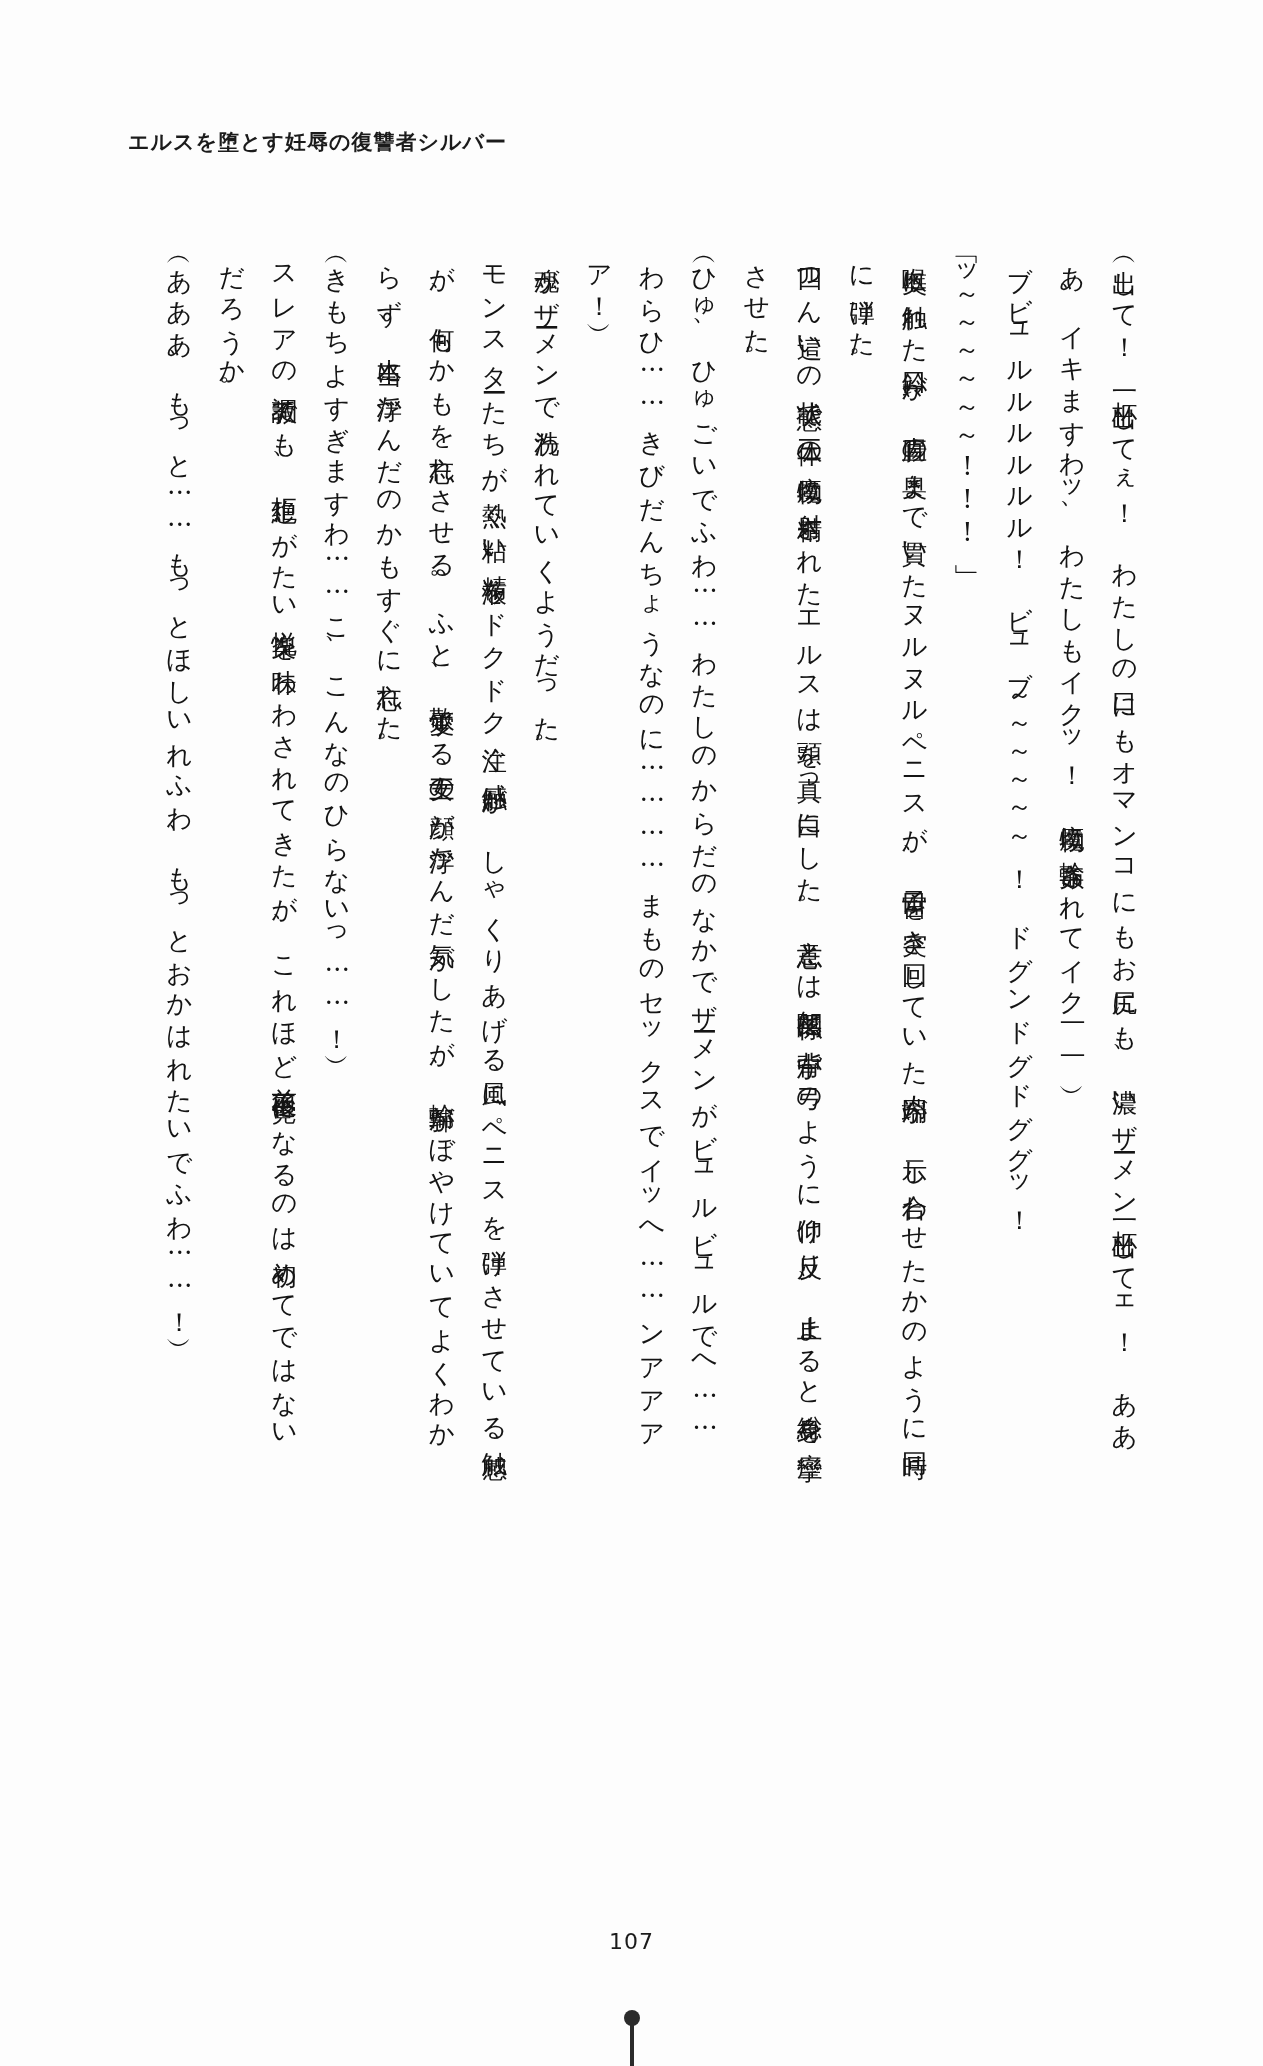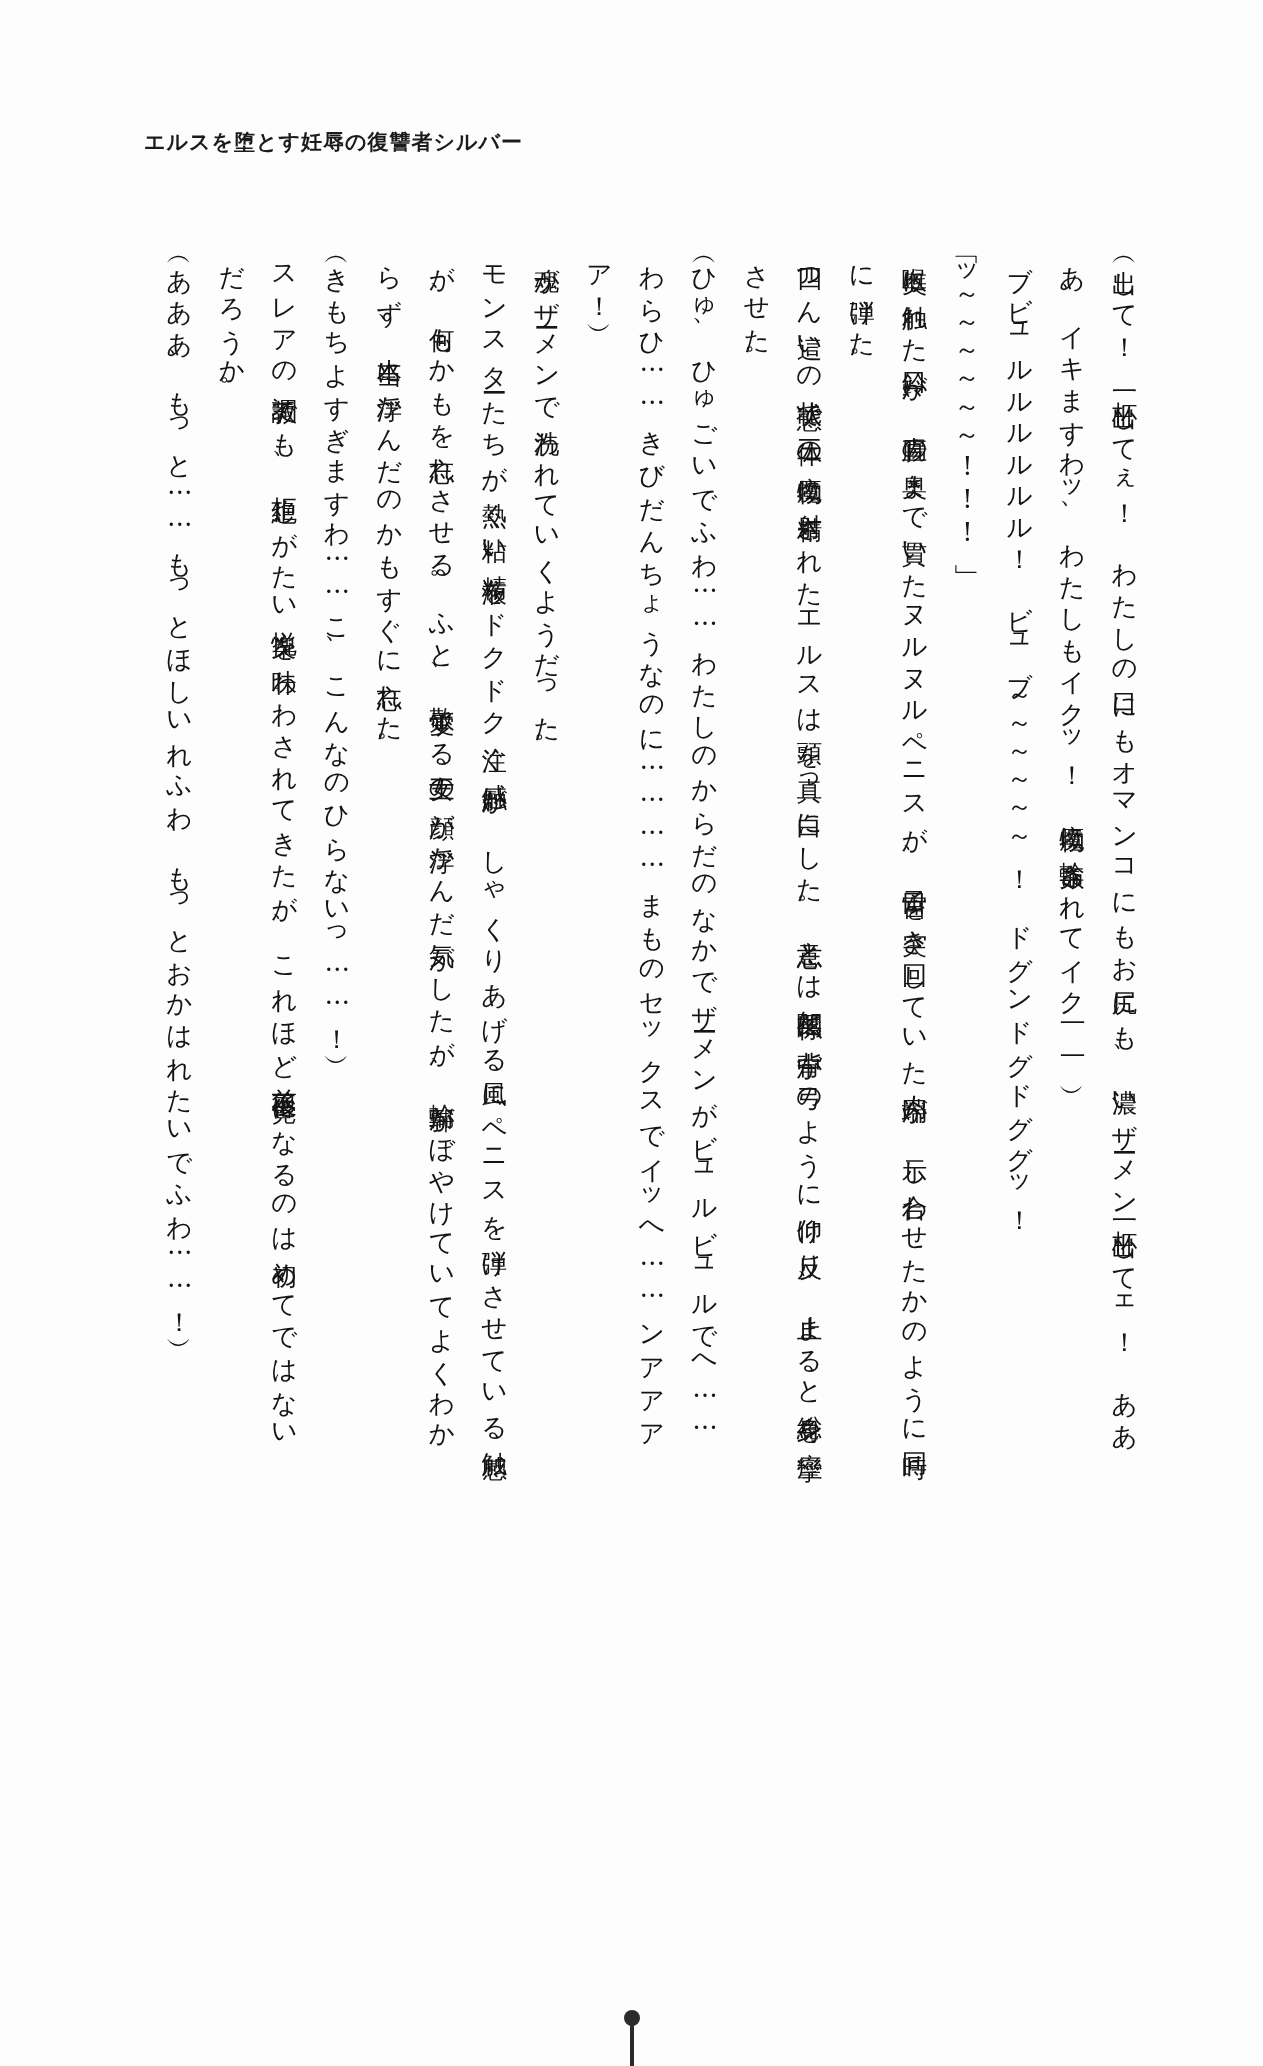--- a/index.html
+++ b/index.html
@@ -26,21 +26,20 @@
   .running-head {
     position: absolute;
     top: 128px;
     left: 128px;
     font-size: 21px;
     letter-spacing: 1px;
     color: #1b1b1b;
     font-family: "DejaVu Sans", "Liberation Sans", sans-serif;
     font-weight: 600;
     white-space: nowrap;
-    margin-left: 16px;
   }
 
   
   .body-text {
     position: absolute;
     top: 248px;
     right: 112px;
     height: 1190px;
     width: 960px;
     writing-mode: vertical-rl;
@@ -106,17 +105,18 @@
     <p>喉奥に触れた鈴口が、直腸の奥まで貫いたヌルヌルペニスが、子宮口を突き回していた肉端が、示し合わせたかのように同時に弾けた。</p>
     <p>四つん這いの状態で三体の魔物に射精されたエルスは頭を真っ白にした。意志とは無関係に背中が弓のように仰け反り、止まると総身を痙攣させた。</p>
     <p>（ひゅ、ひゅごいでふわ……わたしのからだのなかでザーメンがビュルビュルでへ……わらひ……きびだんちょうなのに…………まものセックスでイッへ……ンアアアア！）</p>
     <p>魂がザーメンで洗われていくようだった。</p>
     <p>モンスターたちが熱く粘い精液をドクドク注ぐ感触が、しゃくりあげる風にペニスを弾けさせている触感が、何もかもを忘れさせる。ふと、敬愛する女王の顔が浮かんだ気がしたが、輪郭がぼやけていてよくわからず、本当に浮かんだのかもすぐに忘れた。</p>
     <p>（きもちよすぎますわ……こ、こんなのひらないっ……！）</p>
     <p>スレアの調教でも、拒絶しがたい悦楽を味わわされてきたが、これほど前後不覚になるのは初めてではないだろうか。</p>
     <p>（あああ、もっと……もっとほしいれふわ、もっとおかはれたいでふわ……！）</p>
   </div>
 
+  <div class="folio">107</div>
 
   <div class="gutter-dot"></div>
   <div class="gutter-mark"></div>
 
 </div>
 
 </body></html>

